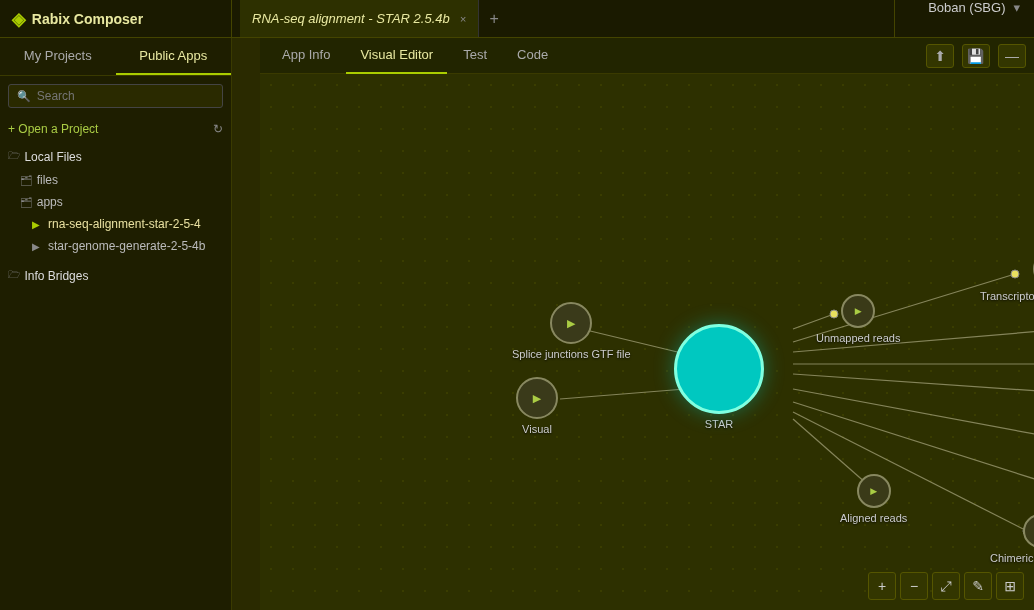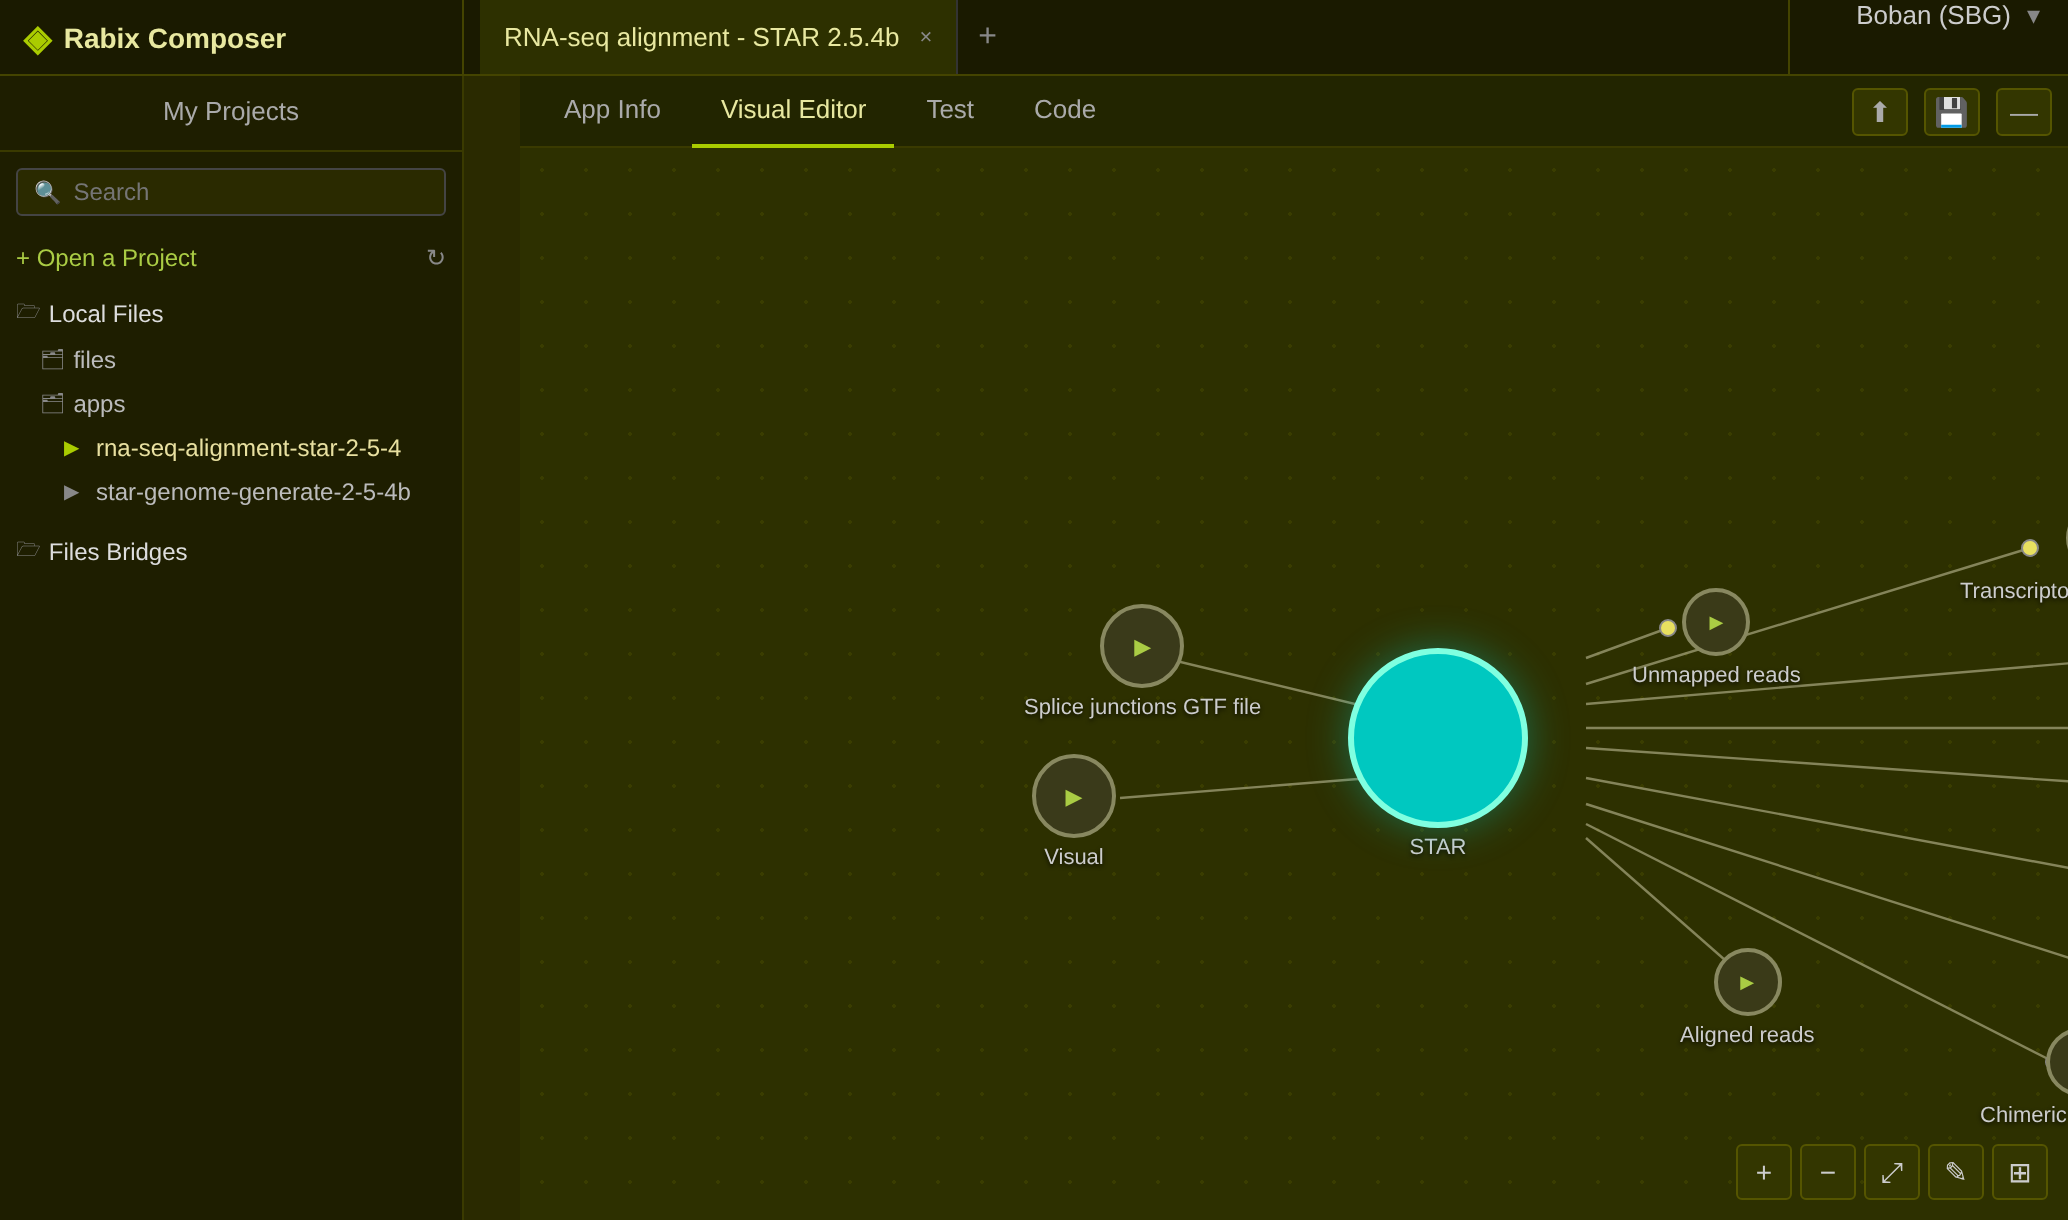--- a/index.html
+++ b/index.html
@@ -10,21 +10,21 @@
       display: flex; align-items: center; background: #1a1a00; height: 38px;
       border-bottom: 1px solid #444400;
     }
     #app-logo {
       display: flex; align-items: center; padding: 0 12px; color: #e8e8a0;
       font-weight: bold; font-size: 14px; gap: 6px; min-width: 232px;
       border-right: 1px solid #444400; height: 100%;
     }
     #logo-icon { color: #aacc00; font-size: 18px; }
     #tab-bar {
-      display: flex; align-items: center; flex: 1; padding: 0 8px; gap: 2px; height: 100%;
+      display: flex; align-items: center; flex: 1; padding: 0 8px; gap: 2px; height: 100%; font-style: italic;
     }
     .tab {
       display: flex; align-items: center; gap: 6px; padding: 0 12px; height: 100%;
       color: #bbb; font-size: 13px; cursor: pointer; border-right: 1px solid #333;
       white-space: nowrap;
     }
     .tab.active { background: #2d3000; color: #e8e8a0; }
     .tab-close { color: #888; font-size: 11px; cursor: pointer; margin-left: 4px; }
     .tab-add { color: #888; font-size: 16px; cursor: pointer; padding: 0 8px; }
     #user-area {
@@ -180,20 +180,21 @@
     <span>Boban (SBG)</span>
     <span style="color:#888">▾</span>
   </div>
 </div>
 
 <div id="main">
 
   <div id="sidebar">
     <div id="sidebar-tabs">
       <div class="sidebar-tab">My Projects</div>
+      <div class="sidebar-tab active">Public Apps</div>
     </div>
     <div id="search-box">
       <span id="search-icon">🔍</span>
       <input type="text" placeholder="Search" style="">
     </div>
     <div id="open-project">
       <span>+ Open a Project</span>
       <span class="refresh-icon">↻</span>
     </div>
     <div class="tree-section">
@@ -212,21 +213,21 @@
       <div class="tree-item indent2 active-file">
         <span class="icon">▶</span>
         <span>rna-seq-alignment-star-2-5-4</span>
       </div>
       <div class="tree-item indent2">
         <span class="icon">▶</span>
         <span>star-genome-generate-2-5-4b</span>
       </div>
       <div class="tree-item folder-root" style="margin-top:6px">
         <span class="icon">🗁</span>
-        <span>Files Bridges</span>
+        <span>Info Bridges</span>
       </div>
     </div>
   </div>
 
   <div id="content">
     <div id="subtab-bar">
       <div id="subtabs">
         <div class="subtab">App Info</div>
         <div class="subtab active">Visual Editor</div>
         <div class="subtab">Test</div>

